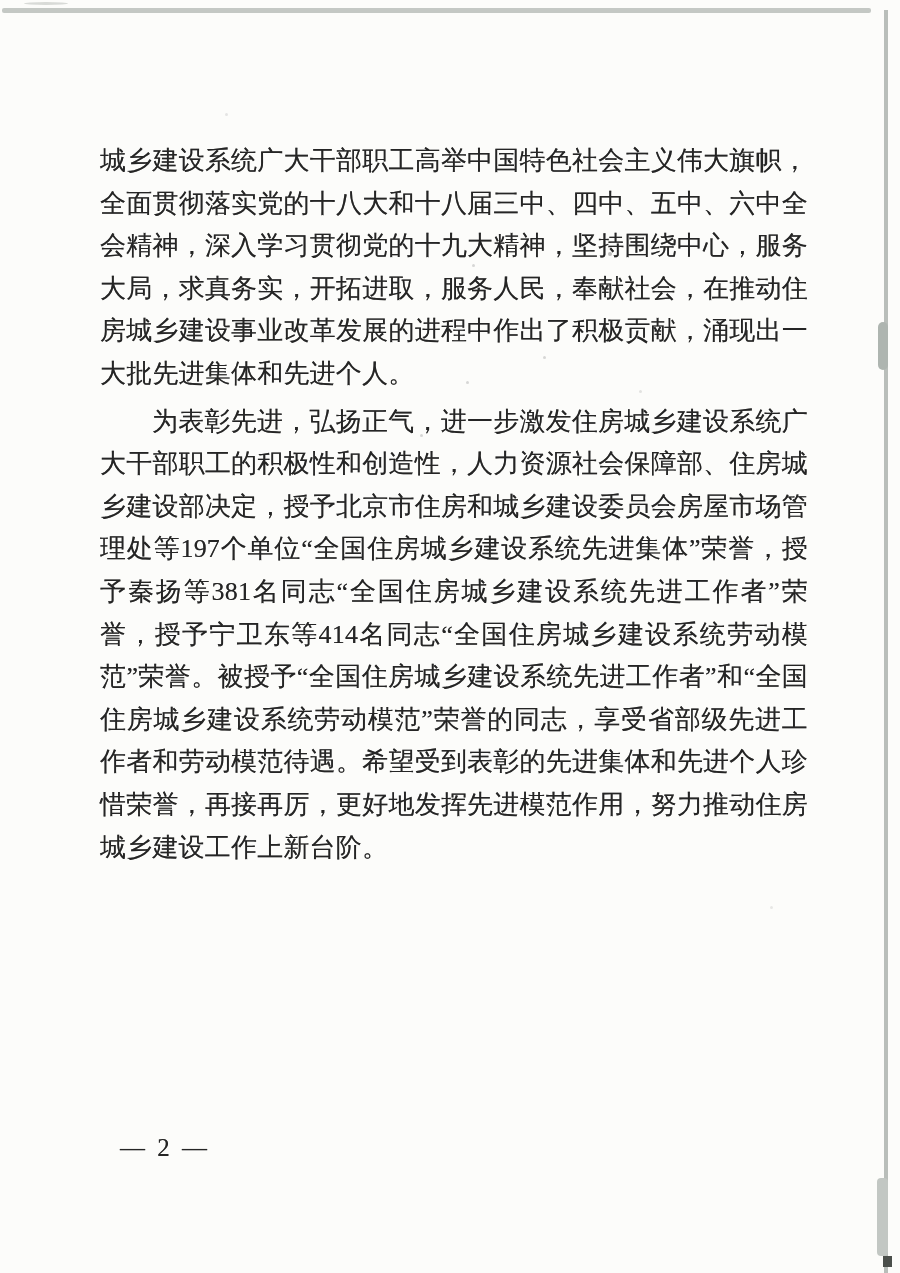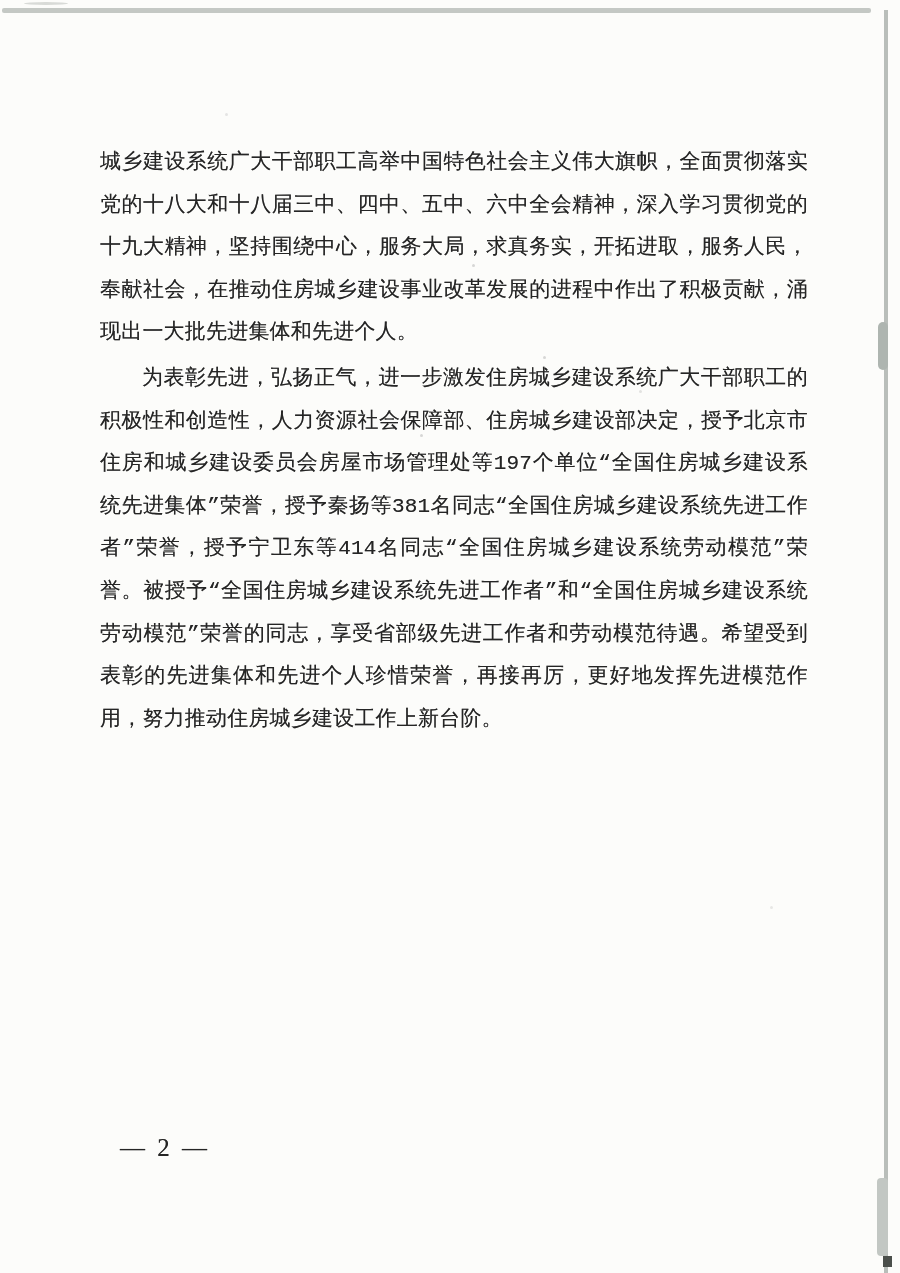--- a/index.html
+++ b/index.html
@@ -88,32 +88,31 @@
   .speck.s6 { left: 420px; top: 434px; }
   .speck.s7 { left: 225px; top: 113px; background: rgba(120,120,130,0.18); }
   .speck.s8 { left: 770px; top: 906px; background: rgba(80,80,80,0.12); }
   
   .body-text {
     position: absolute;
     left: 100px;
     top: 140px;
     width: 708px;
     color: #252525;
-    font-size: 21px;
+    font-size: 26px;
     line-height: 42.6px;
     text-align: justify;
     letter-spacing: 0.2px;
     text-shadow: 0 0 0.5px rgba(37,37,37,0.55);
   }
   .body-text p {
     margin: 0 0 5px 0;
   }
   .body-text p.indent {
     text-indent: 2em;
-    font-family: Liberation Mono, monospace;
   }
   .page-number {
     position: absolute;
     left: 120px;
     top: 1134px;
     color: #252525;
     font-size: 25px;
     letter-spacing: 3px;
     text-shadow: 0 0 0.5px rgba(37,37,37,0.55);
   }

